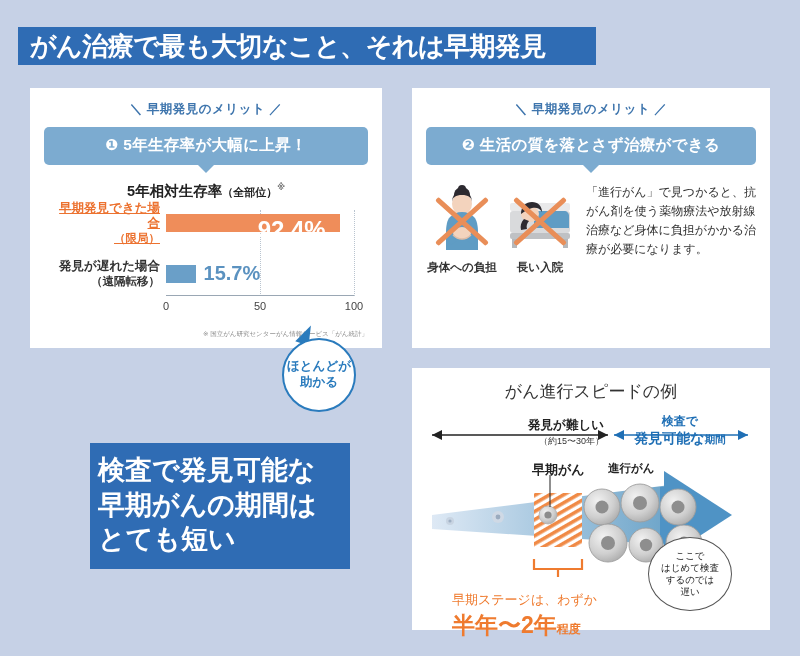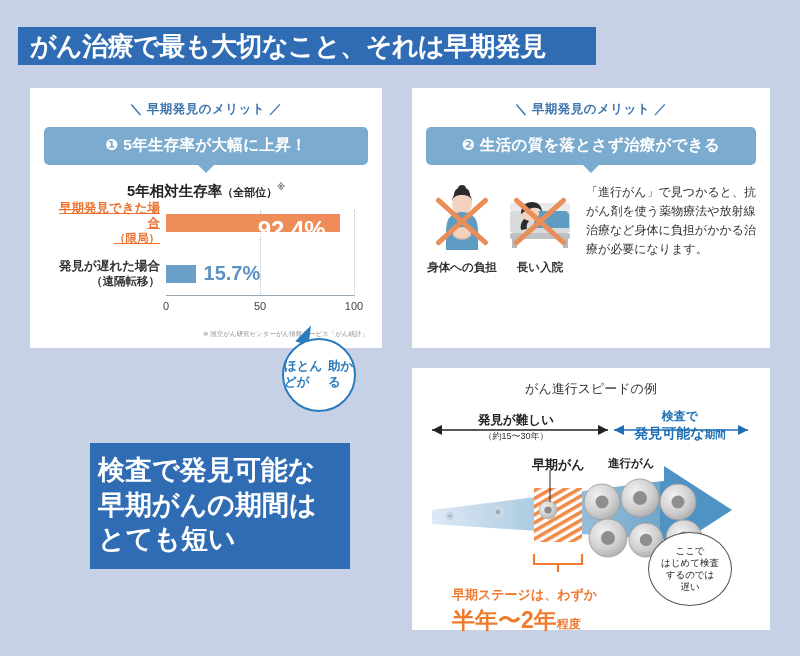--- a/index.html
+++ b/index.html
@@ -69,21 +69,21 @@
   .cat.orange .l1,.cat.orange .l2{color:#ec7230;text-decoration:underline;}
   .cat.dark .l1,.cat.dark .l2{color:#333333;}
 
   .ticks{position:absolute;left:120px;right:12px;bottom:0;height:20px;}
   .tick{position:absolute;transform:translateX(-50%);font-size:11px;color:#444;top:2px;}
 
   .bubble{
     position:absolute;left:252px;top:250px;width:70px;height:70px;border-radius:50%;
     border:2.5px solid #2a7bbd;background:#ffffff;color:#2a7bbd;
     font-size:12.5px;font-weight:bold;line-height:1.25;
-    display:flex;flex-direction:row;align-items:center;justify-content:center;
+    display:flex;flex-direction:column;align-items:center;justify-content:center;
     z-index:6;
   }
   .bubble-tail{
     position:absolute;left:268px;top:236px;width:0;height:0;z-index:5;
     border-left:10px solid transparent;border-right:4px solid transparent;
     border-bottom:20px solid #2a7bbd;transform:rotate(18deg);
   }
   .source{
     position:absolute;left:0;right:14px;bottom:9px;text-align:right;
     font-size:6.5px;color:#8a8a8a;
@@ -100,23 +100,23 @@
     background:#e98e58;border-radius:2px;
   }
   .cross:before{transform:rotate(42deg);}
   .cross:after{transform:rotate(-42deg);}
   .icon-cap{font-size:11.5px;font-weight:bold;color:#333;margin-top:5px;}
   .c2-text{font-size:12px;line-height:1.58;color:#333;margin-left:4px;}
 
   
 
   
-  .c3-title{text-align:center;margin-top:12px;font-size:13px;color:#333;}
+  .c3-title{text-align:center;margin-top:12px;font-size:17px;color:#333;}
   .c3-arrows{position:relative;height:44px;margin-top:10px;}
-  .ar-left{position:absolute;left:16px;top:4px;width:176px;text-align:center;}
+  .ar-left{position:absolute;left:16px;top:4px;width:176px;text-align:right;}
   .ar-left .t1{font-size:12.5px;font-weight:bold;color:#222;}
   .ar-left .t2{font-size:9px;color:#333;margin-top:1px;}
   .ar-right{position:absolute;left:208px;top:0px;width:120px;text-align:center;}
   .ar-right .t1{font-size:12px;font-weight:bold;color:#1f6fb5;}
   .ar-right .t2{font-size:14px;font-weight:bold;color:#1f6fb5;}
   .ar-right .t2 small{font-size:10.5px;}
 
   .c3-figure{position:relative;height:118px;margin-top:2px;}
   .lbl-early{position:absolute;left:120px;top:2px;font-size:13px;font-weight:bold;color:#222;}
   .lbl-adv{position:absolute;left:196px;top:2px;font-size:11.5px;font-weight:bold;color:#222;}
@@ -127,21 +127,21 @@
     font-size:10.5px;font-weight:bold;color:#222;line-height:1.12;
   }
   .here-bubble{
     position:absolute;left:236px;top:78px;width:82px;height:72px;border-radius:50%;
     border:1.3px solid #555;background:#fff;z-index:6;
     display:flex;flex-direction:column;align-items:center;justify-content:center;
     font-size:9.5px;color:#222;line-height:1.28;text-align:center;
   }
   .c3-foot{position:relative;margin-top:4px;}
   .foot-txt{position:absolute;left:40px;top:10px;color:#ef7b2f;}
-  .foot-txt .f1{font-size:13px;font-weight:bold;}
+  .foot-txt .f1{font-size:13px;font-weight:normal;}
   .foot-txt .f2{font-size:23px;font-weight:bold;margin-top:1px;}
   .foot-txt .f2 small{font-size:12px;}
 
   
   .bl-title{
     position:absolute;left:90px;top:443px;width:260px;
     background:#2f6cb4;color:#fff;font-size:27px;font-weight:bold;
     line-height:1.28;padding:10px 0 12px 8px;box-sizing:border-box;
   }
 </style>

